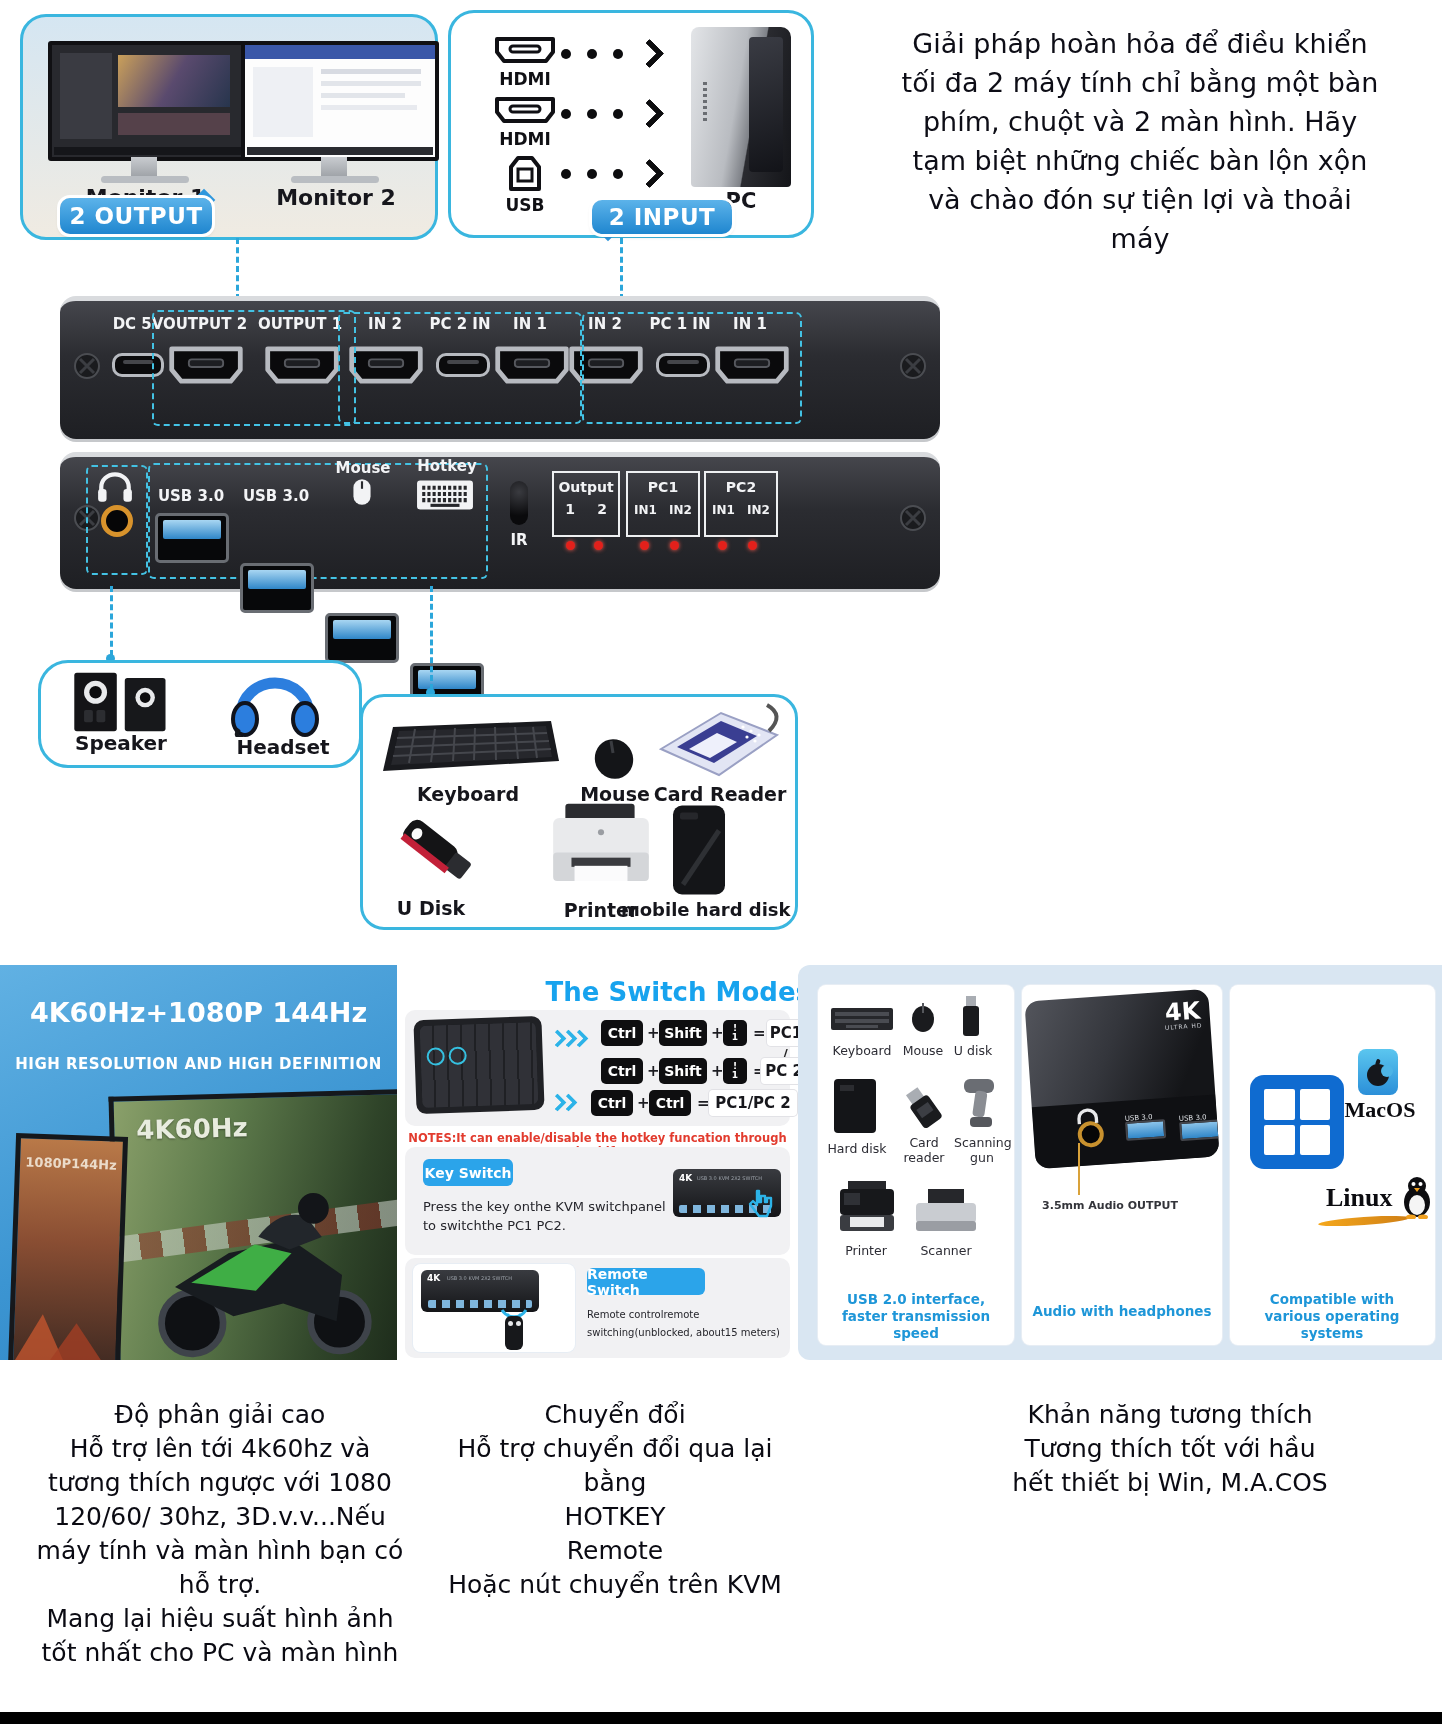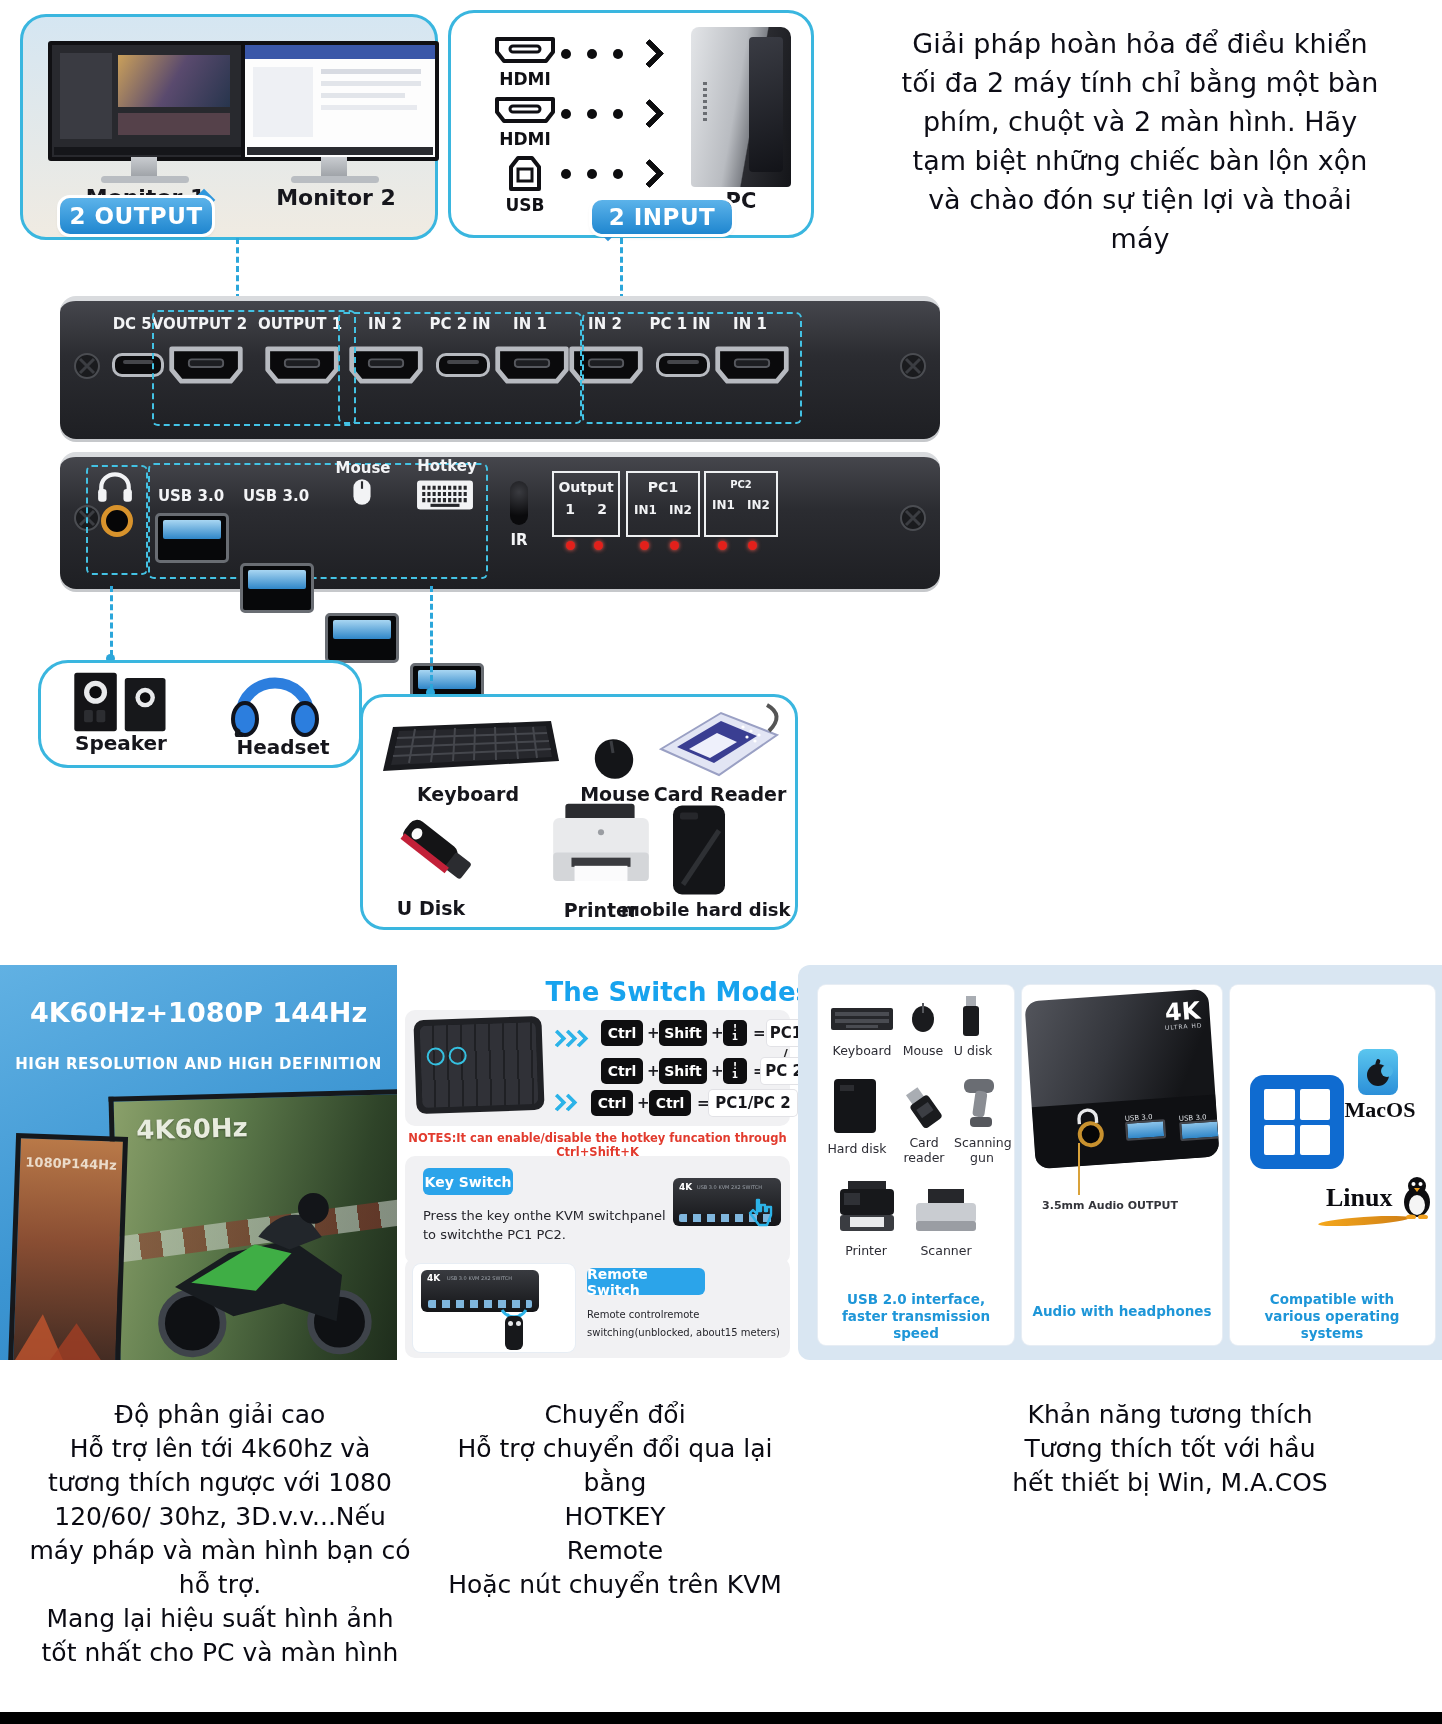--- a/index.html
+++ b/index.html
@@ -260,21 +260,21 @@
       <div style="font-size:14px;margin-top:6px">PC1</div>
       <div style="display:flex;justify-content:space-around;font-size:12px;margin-top:8px">
         <span>IN1</span>
         <span>IN2</span>
         </div>
       </div>
     <div class="abs led" style="left:580px;top:84px"></div>
     <div class="abs led" style="left:610px;top:84px"></div>
 
     <div class="abs indbox" style="left:644px;top:14px;width:70px;height:62px">
-      <div style="font-size:10px;margin-top:6px">PC2</div>
+      <div style="font-size:14px;margin-top:6px">PC2</div>
       <div style="display:flex;justify-content:space-around;font-size:12px;margin-top:8px">
         <span>IN1</span>
         <span>IN2</span>
         </div>
       </div>
     <div class="abs led" style="left:658px;top:84px"></div>
     <div class="abs led" style="left:688px;top:84px"></div>
   </div>
 
   <div class="abs vdash" style="left:110px;top:586px;height:70px"></div>
@@ -438,21 +438,21 @@
         </div>
       <div class="abs key" style="left:186px;top:80px;width:42px">Ctrl</div>
       <span class="abs op" style="left:232px;top:80px">+</span>
       <div class="abs key" style="left:244px;top:80px;width:42px">Ctrl</div>
       <span class="abs op" style="left:292px;top:80px">=</span>
       <div class="abs res" style="left:304px;top:80px;width:88px">PC1/PC 2</div>
     </div>
 
     <div class="abs notes" style="left:0;top:166px;width:395px">NOTES:It can enable/disable the hotkey funcation through Ctrl+Shift+K</div>
 
-    <div class="abs graycard" style="left:5px;top:191px;width:385px;height:108px">
+    <div class="abs graycard" style="left:5px;top:182px;width:385px;height:108px">
       <div class="abs bluebadge" style="left:18px;top:12px;width:90px;height:27px">Key Switch</div>
       <div class="abs" style="left:18px;top:50px;width:245px;font-size:13px;line-height:19px;color:#26262c">Press the key onthe KVM switchpanel to switchthe PC1 PC2.</div>
       <div class="abs minikvm" style="left:268px;top:22px;width:108px;height:48px">
         <span class="abs" style="left:6px;top:4px;color:#fff;font-weight:bold;font-size:9px">4K</span>
         <span class="abs" style="left:24px;top:6px;color:#9aa0a8;font-size:5px">USB 3.0 KVM 2X2 SWITCH</span>
         <div class="ports"></div>
         <svg class="abs" style="left:74px;top:20px" width="26" height="30" viewBox="0 0 26 30">
           <path d="M10 2 v14 l-4 -4 l-3 3 l9 12 h8 l4 -10 v-8 h-4 v4 h-2 v-6 h-4 v6 h-2 V2 z" fill="none" stroke="#2cb3e8" stroke-width="2.4" stroke-linejoin="round"></path>
           </svg>
       </div>
@@ -601,21 +601,21 @@
         <div>various operating systems</div>
       </div>
     </div>
   </div>
 
   <div class="abs botcol" style="left:2px;top:1398px;width:436px">
     <div>Độ phân giải cao</div>
     <div>Hỗ trợ lên tới 4k60hz và</div>
     <div>tương thích ngược với 1080</div>
     <div>120/60/ 30hz, 3D.v.v...Nếu</div>
-    <div>máy pháp và màn hình bạn có</div>
+    <div>máy tính và màn hình bạn có</div>
     <div>hỗ trợ.</div>
     <div>Mang lại hiệu suất hình ảnh</div>
     <div>tốt nhất cho PC và màn hình</div>
   </div>
   <div class="abs botcol" style="left:440px;top:1398px;width:350px">
     <div>Chuyển đổi</div>
     <div>Hỗ trợ chuyển đổi qua lại</div>
     <div>bằng</div>
     <div>HOTKEY</div>
     <div>Remote</div>

